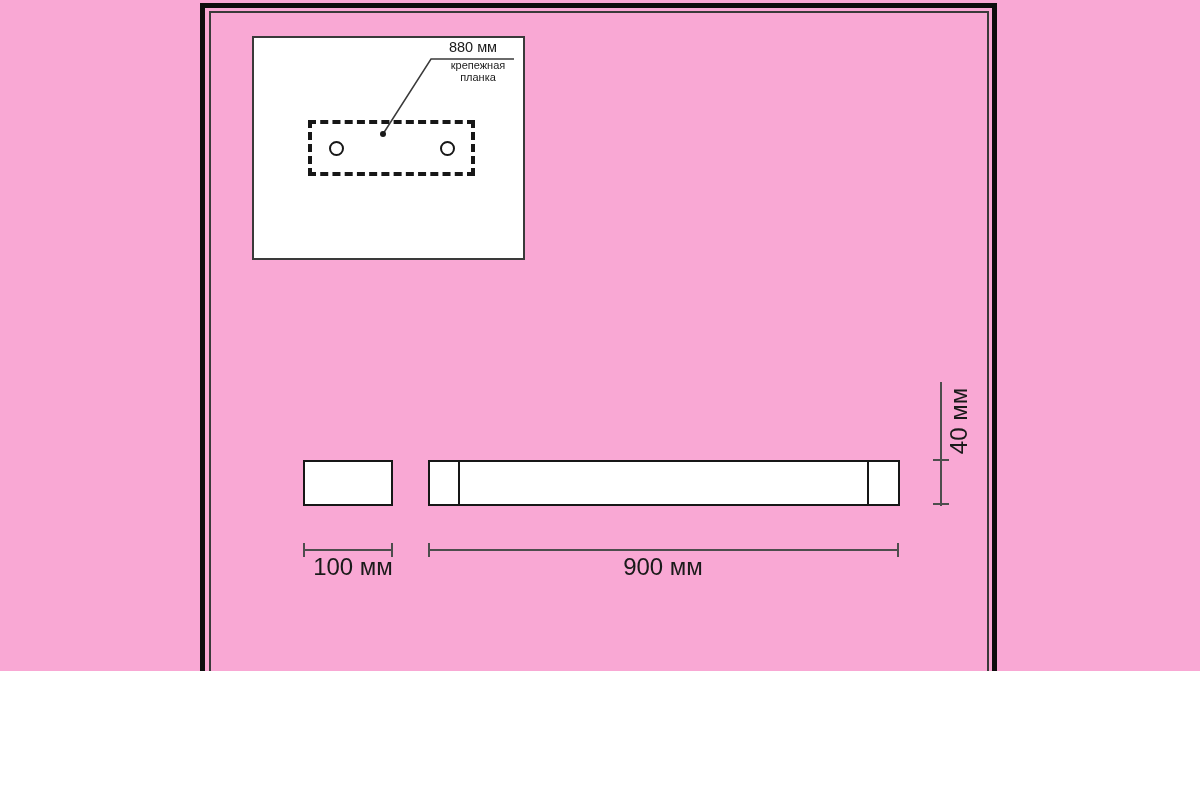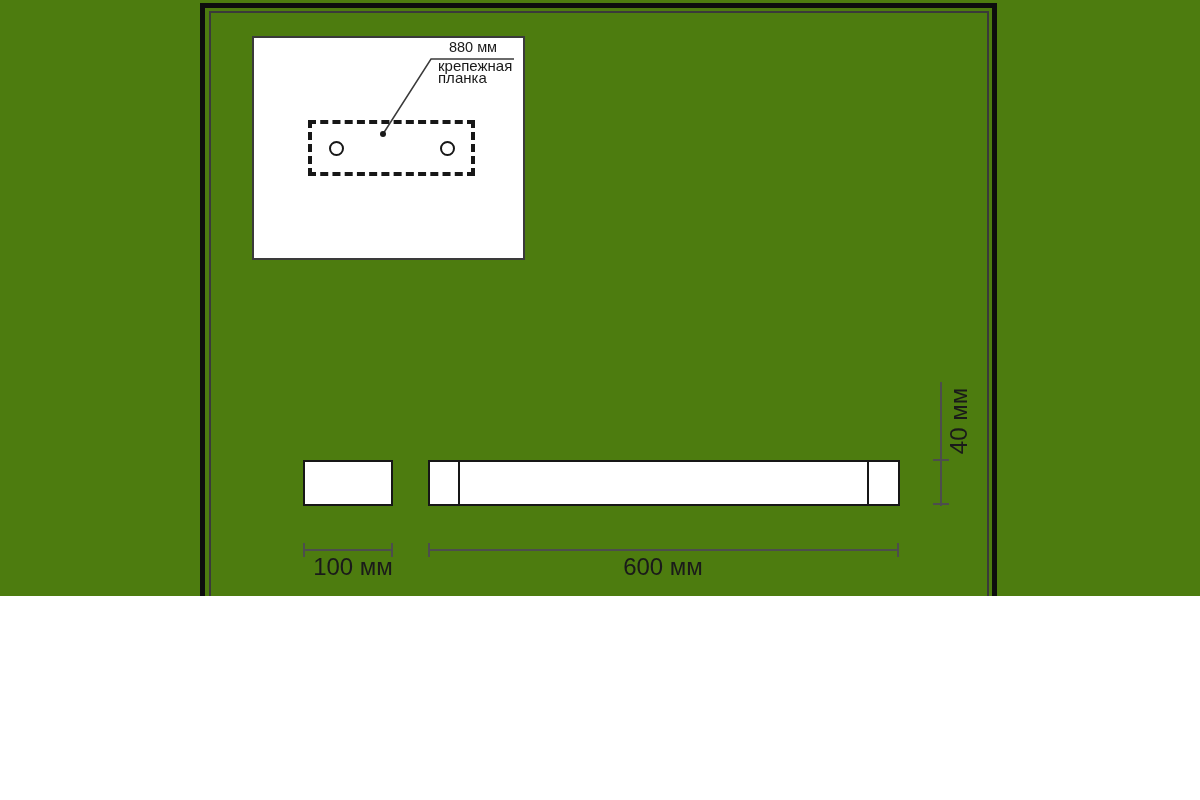--- a/index.html
+++ b/index.html
@@ -1,37 +1,37 @@
 <!DOCTYPE html>
 <html><head>
 <meta charset="utf-8">
 <style>
   html, body { margin: 0; padding: 0; background: #ffffff; }
   .canvas {
-    position: relative; width: 1200px; height: 596px; background: #4d7c0f;
+    position: relative; width: 1200px; height: 671px; background: #f9a8d4;
     overflow: hidden; color: #1a1a1a;
     font-family: "Liberation Sans", "DejaVu Sans", sans-serif;
   }
   .abs { position: absolute; box-sizing: border-box; }
 
   
   .frame-outer { left: 200px; top: 3px;  width: 797px; height: 794px; border: 5px solid #0d0d0d; }
   .frame-inner { left: 209px; top: 11px; width: 780px; height: 778px; border: 2px solid #3a3a3a; }
 
   
   .inset-panel { left: 252px; top: 36px; width: 273px; height: 224px; border: 2px solid #3a3a3a; background: #fff; }
   .dashed-rect { left: 308px; top: 120px; width: 167px; height: 56px; border: 4px dashed #171717; }
   .hole { width: 15px; height: 15px; border: 2px solid #171717; border-radius: 50%; background: #fff; }
   .hole-left  { left: 329px; top: 141px; }
   .hole-right { left: 440px; top: 141px; }
   .leader-svg { left: 0; top: 0; width: 1200px; height: 800px; pointer-events: none; }
 
   .lbl { white-space: nowrap; }
   .lbl-880   { left: 431px; top: 40px; width: 84px; text-align: center; font-size: 14.5px; line-height: 1.1; }
-  .lbl-plate { left: 438px; top: 60px; width: 80px; text-align: left; font-size: 15px; line-height: 11.5px; }
+  .lbl-plate { left: 438px; top: 60px; width: 80px; text-align: center; font-size: 11px; line-height: 11.5px; }
   .lbl-plate span { display: block; }
 
   
   .rect-side  { left: 303px; top: 460px; width: 90px;  height: 46px; border: 2px solid #171717; background: #fff; }
   .rect-front { left: 428px; top: 460px; width: 472px; height: 46px; border: 2px solid #171717; background: #fff; }
   .cap { position: absolute; top: 0; width: 2px; height: 100%; background: #171717; }
   .cap-left  { left: 28px; }
   .cap-right { left: 437px; }
 
   
@@ -88,20 +88,20 @@
   </div>
 
   <div class="abs dimh  dim-100-line"></div>
   <div class="abs tickv dim-100-t1"></div>
   <div class="abs tickv dim-100-t2"></div>
   <div class="abs lbl dim-label lbl-100">100 мм</div>
 
   <div class="abs dimh  dim-900-line"></div>
   <div class="abs tickv dim-900-t1"></div>
   <div class="abs tickv dim-900-t2"></div>
-  <div class="abs lbl dim-label lbl-900">600 мм</div>
+  <div class="abs lbl dim-label lbl-900">900 мм</div>
 
   <div class="abs dimv  dim-40-line"></div>
   <div class="abs tickh dim-40-t1"></div>
   <div class="abs tickh dim-40-t2"></div>
   <div class="abs lbl dim-label lbl-40">40 мм</div>
 
 </div>
 
 </body></html>

